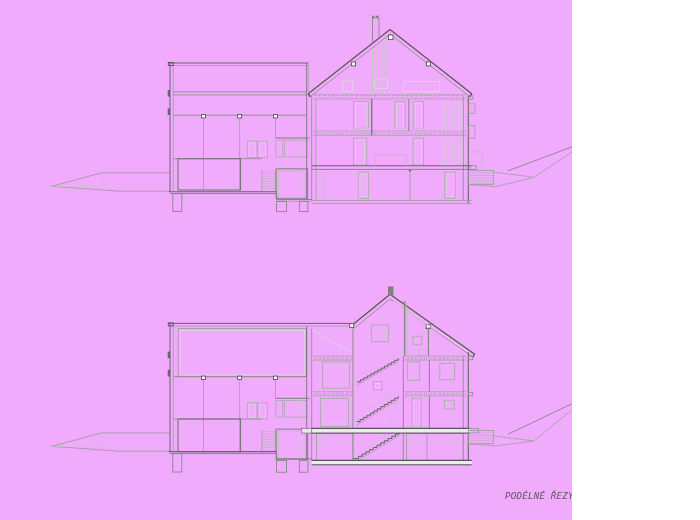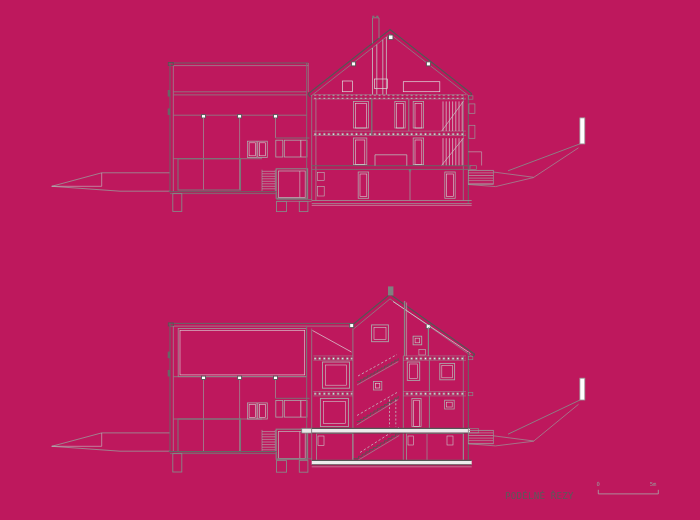--- a/index.html
+++ b/index.html
@@ -1,16 +1,16 @@
 <!DOCTYPE html>
 <html><head>
 <meta charset="utf-8">
 <style>
   html,body{margin:0;padding:0;background:#ffffff;}
-  #stage{width:700px;height:520px;position:relative;background:#be185d;overflow:hidden;}
+  #stage{width:572px;height:520px;position:relative;background:#f0abfc;overflow:hidden;font-style:italic;}
   svg{display:block;}
   text{font-family:"DejaVu Sans Mono", monospace;}
   .title-text{font-size:9.2px;fill:#5a5a5a;letter-spacing:0.2px;}
   .scale-text{font-size:5.6px;fill:#999;}
 </style>
 </head>
 <body>
 
 <div id="stage">
 <svg width="700" height="520" viewBox="0 0 700 520">

